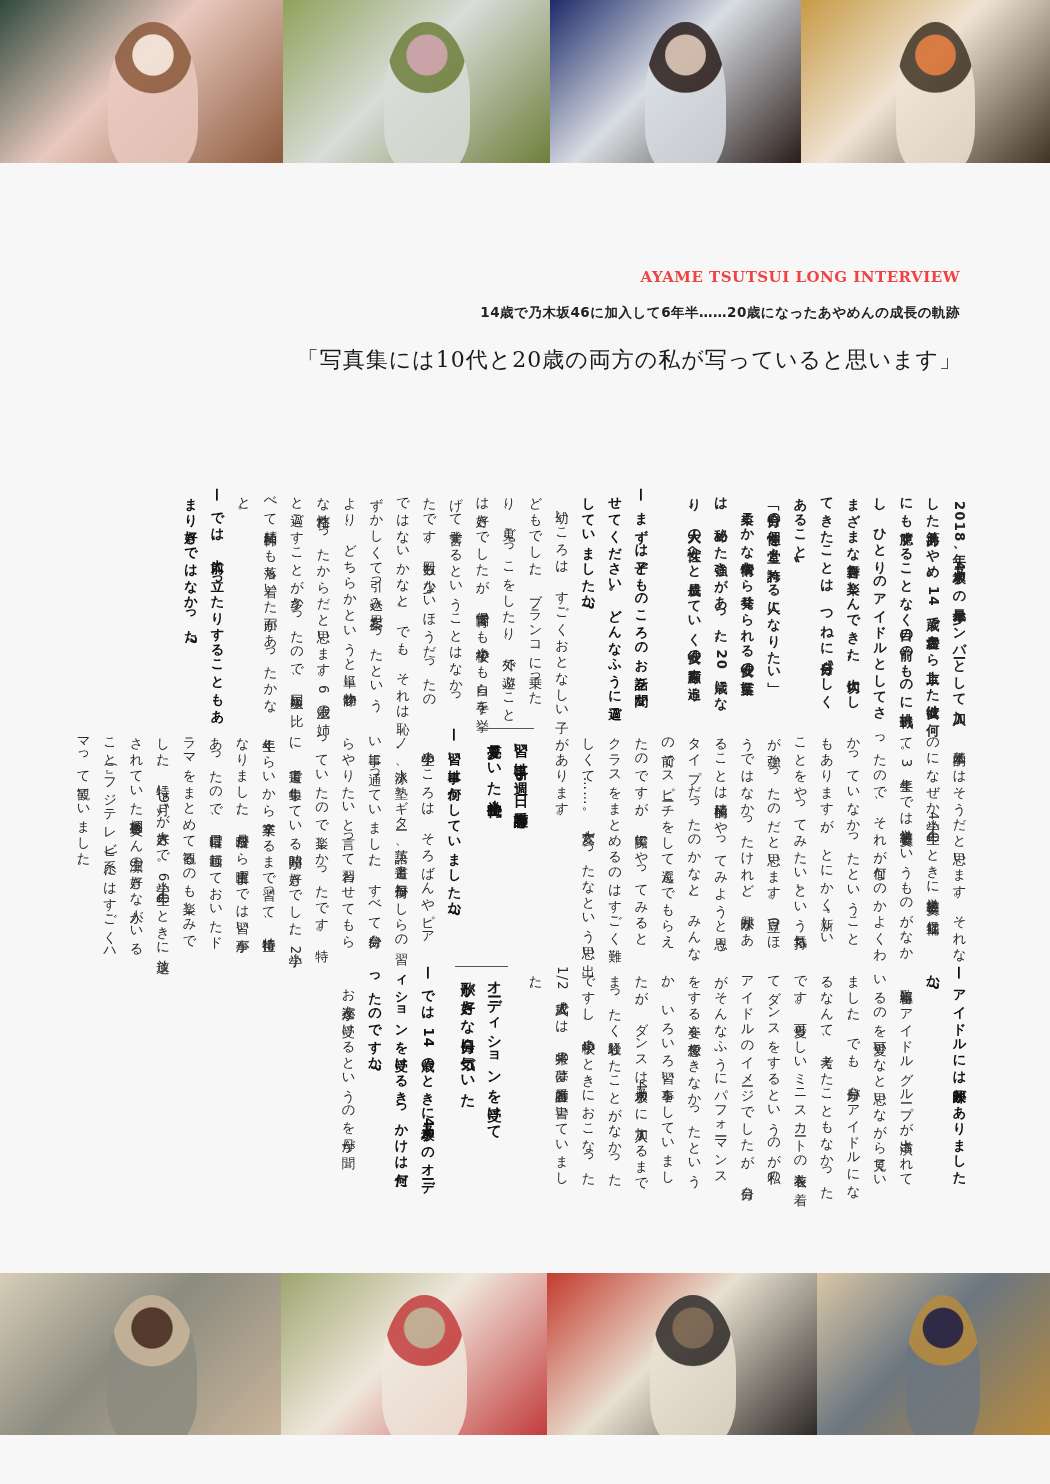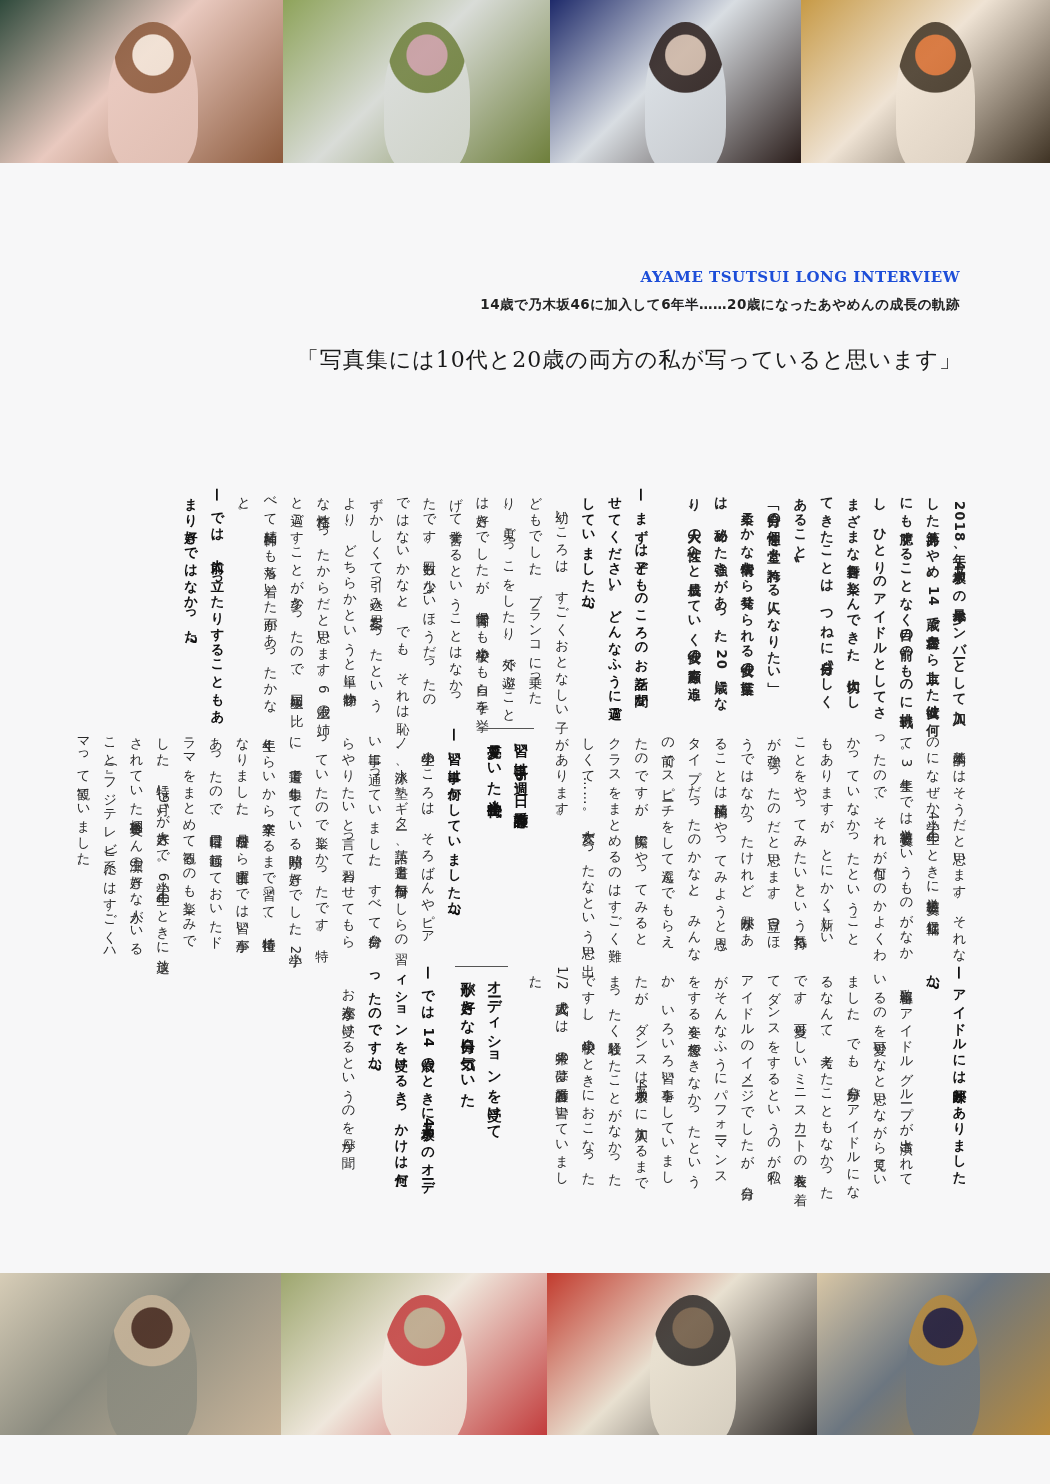--- a/index.html
+++ b/index.html
@@ -14,24 +14,24 @@
   .strip.bottom { top: 1273px; height: 162px; }
   .photo { height: 100%; position: relative; overflow: hidden; }
   .photo .figure {
     position: absolute; border-radius: 50% 50% 30% 30%;
   }
   .header {
     position: absolute; right: 90px; top: 268px; text-align: right;
   }
   .header .en {
     font-family: "DejaVu Serif", serif; font-size: 15px; letter-spacing: 0.5px;
-    color: #1d4ed8; font-weight: bold;
+    color: #ef4444; font-weight: bold;
   }
   .header .sub {
-    margin-top: 10px; font-size: 13.5px; font-weight: bold; color: #222;
+    margin-top: 18px; font-size: 13.5px; font-weight: bold; color: #222;
     letter-spacing: 0.5px;
   }
   .headline {
     position: absolute; right: 88px; top: 345px;
     font-family: "DejaVu Serif", serif; font-size: 22px; font-weight: normal;
     color: #1a1a1a; letter-spacing: 1px;
   }
   .body-block {
     position: absolute; left: 88px; width: 884px;
     writing-mode: vertical-rl;

